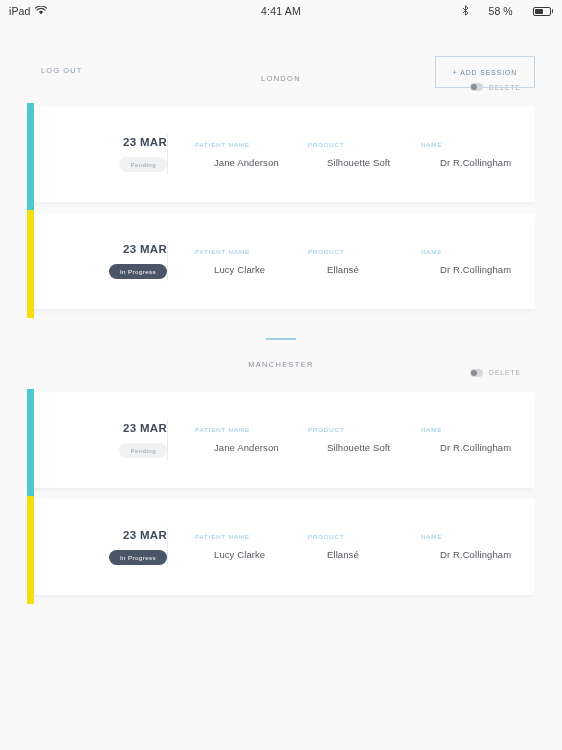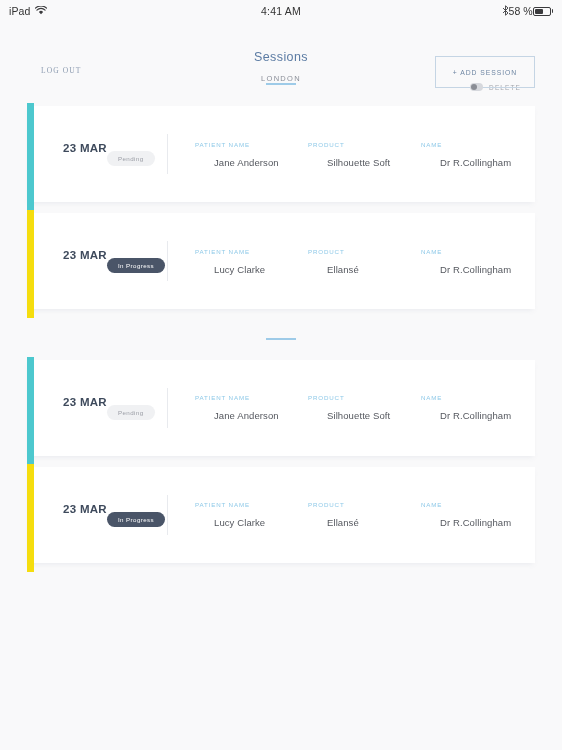--- a/index.html
+++ b/index.html
@@ -21,21 +21,21 @@
   .sb-left{ display:flex; align-items:center; gap:5px;text-align:right; }
   .sb-device{ font-size:10.5px; letter-spacing:.1px; color:#333; }
   .wifi-icon{ display:block; }
   .sb-center{
     position:absolute; left:0; right:0; top:0; height:22px;
     display:flex; align-items:center; justify-content:center;
     font-size:10.5px; color:#333; letter-spacing:.2px;
     pointer-events:none;
   }
   .sb-right{
-    margin-left:auto; display:flex; align-items:center; gap:0;
+    margin-left:auto; display:flex; align-items:center; gap:20px;
     font-size:10.5px; color:#333;
   }
   .bt-icon{ display:block; }
   .battery{
     display:flex; align-items:center;
   }
   .bat-body{
     width:18px; height:9px; border:1px solid #3a3a3c; border-radius:2px;
     padding:1px; display:flex; align-items:center;
   }
@@ -45,21 +45,21 @@
   
   .header{
     position:relative;
     height:52px;
     padding:0 27px;
   }
   .logout{
     position:absolute; left:41px; top:44px;
     font-size:7.5px; letter-spacing:1.1px;
     color:#8c9bb0; background:none; border:none;
-    font-family:Liberation Serif, serif;
+    font-family:Liberation Sans, sans-serif;
     cursor:pointer;
   }
   .title-wrap{
     position:absolute; left:0; right:0; top:28px;
     display:flex; flex-direction:column; align-items:center;
   }
   .title{
     font-size:12.5px; color:#5b7ba3; letter-spacing:.4px; font-weight:400;
   }
   .title-rule{
@@ -118,21 +118,21 @@
     width:7px; flex:0 0 7px;
     align-self:stretch;
     margin-top:-3px; margin-bottom:-9px;
   }
   .card-body{
     flex:1; display:flex; align-items:center;
     padding-left:29px;
   }
   .date-col{
     width:104px; flex:0 0 104px;
-    display:flex; flex-direction:row; align-items:flex-start;
+    display:flex; flex-direction:column; align-items:flex-end;
   }
   .date{
     font-size:11.5px; font-weight:700; color:#3e4a5c; letter-spacing:.3px;
   }
   .badge{
     margin-top:9px;
     display:inline-flex; align-items:center; justify-content:center;
     height:15px; padding:0 11px; border-radius:8px;
     font-size:6.2px; letter-spacing:.4px;
   }
@@ -185,24 +185,20 @@
       <span class="bat-body">
           <span class="bat-fill" id="bat-fill" style="width: 58%;"></span>
         </span>
       <span class="bat-cap"></span>
     </span>
   </div>
 </div>
 
 <div class="header">
   <button class="logout">LOG OUT</button>
-  <div class="title-wrap">
-    <div class="title">Sessions</div>
-    <div class="title-rule"></div>
-  </div>
   <button class="add-session">+ ADD SESSION</button>
 </div>
 
 <div id="sections-root">
     <div class="section">
       <div class="section-head">
         <div class="section-title">LONDON</div>
         <button class="delete-ctl">
           <span class="delete-toggle"></span>
           <span class="delete-label">DELETE</span>
@@ -250,20 +246,27 @@
             <div class="field-label">NAME</div>
             <div class="field-value">Dr R.Collingham</div>
           </div>
         </div>
       </div>
     </div>
     <div class="divider-wrap">
       <div class="divider"></div>
     </div>
     <div class="section">
+      <div class="section-head">
+        <div class="section-title">MANCHESTER</div>
+        <button class="delete-ctl">
+          <span class="delete-toggle"></span>
+          <span class="delete-label">DELETE</span>
+        </button>
+      </div>
       <div class="card">
         <div class="accent" style="background: rgb(77, 200, 206);"></div>
         <div class="card-body">
           <div class="date-col">
             <div class="date">23 MAR</div>
             <span class="badge pending">Pending</span>
           </div>
           <div class="vrule"></div>
           <div class="field">
             <div class="field-label">PATIENT NAME</div>

